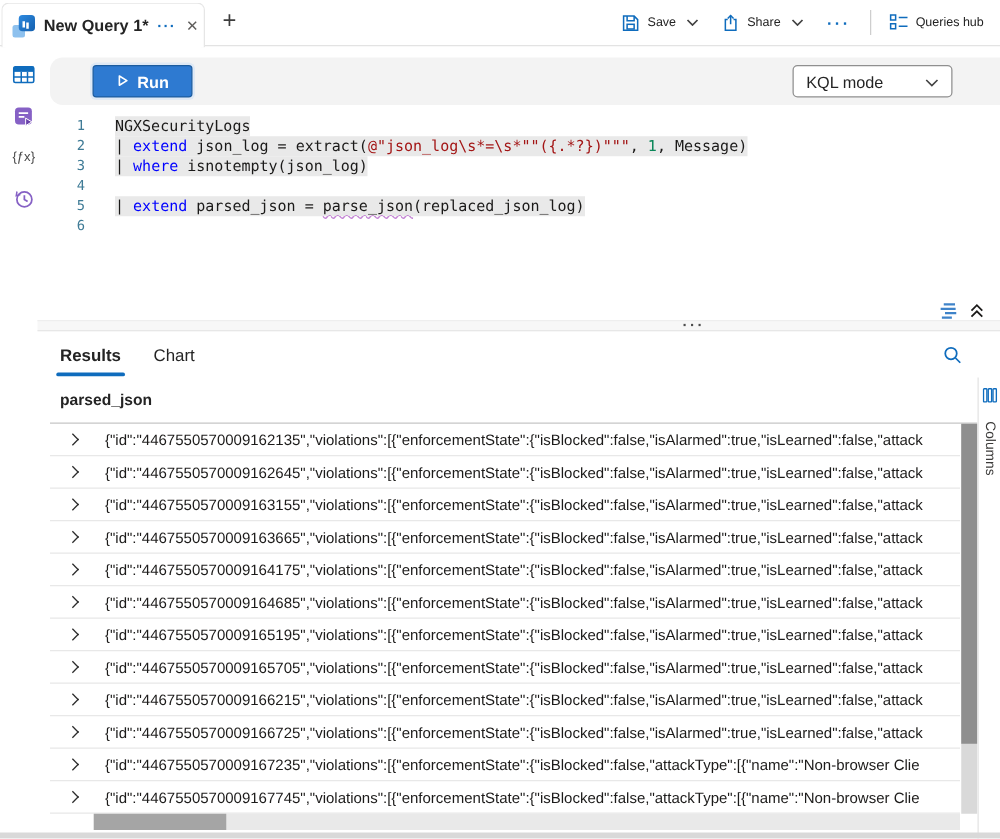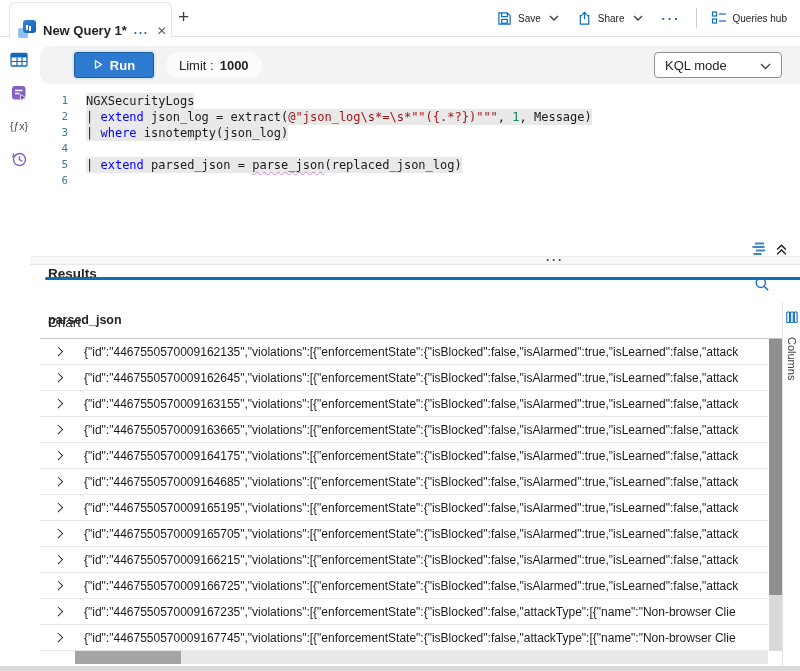--- a/index.html
+++ b/index.html
@@ -5,21 +5,21 @@
   html,body{margin:0;padding:0;background:#fff;}
   *{box-sizing:border-box;}
   .screen{position:relative;width:800px;height:671px;background:#fff;overflow:hidden;
     font-family:"Liberation Sans",sans-serif;color:#242424;}
 
   
   .topbar{position:absolute;top:0;left:0;right:0;height:37px;background:#fff;
     border-bottom:1px solid #e3e3e3;z-index:5;}
   .tab{position:absolute;left:1px;top:2px;height:36px;width:163px;background:#fff;
     border:1px solid #e6e6e6;border-bottom:none;border-radius:6px 6px 0 0;
-    display:flex;align-items:flex-end;gap:7px;padding:0 8px;z-index:6;cursor:pointer;margin-left:8px;}
+    display:flex;align-items:center;gap:7px;padding:0 8px;z-index:6;cursor:pointer;}
   .tab-title{font-size:13px;font-weight:700;white-space:nowrap;}
   .tab-more{color:#0f6cbd;font-weight:700;font-size:12px;letter-spacing:1px;line-height:10px;}
   .tab-close{color:#5f5d5b;font-size:12px;margin-left:1px;}
   .app-icon{position:relative;width:18px;height:18px;flex:none;}
   .app-icon .sq1{position:absolute;left:0;bottom:0;width:10px;height:10px;background:#8ec1ee;border-radius:2px;}
   .app-icon .sq2{position:absolute;right:0;top:0;width:13px;height:13px;border-radius:3px;
     background:linear-gradient(135deg,#2e8ae0,#1460ae);}
   .app-icon .sq2::after{content:"";position:absolute;left:3px;bottom:3px;width:2px;height:5px;background:#fff;
     box-shadow:3px 1px 0 0 #fff;}
   .newtab{position:absolute;left:178px;top:6px;font-size:19px;color:#3d3d3d;font-weight:300;cursor:pointer;}
@@ -33,52 +33,52 @@
   
   .sidebar{position:absolute;left:0;top:37px;bottom:0;width:30px;display:flex;flex-direction:column;
     align-items:center;padding-top:14px;gap:15px;padding-left:8px;}
   .side-btn{width:18px;height:18px;display:flex;align-items:center;justify-content:center;cursor:pointer;}
   .fx-text{font-size:10.5px;color:#4a4a4a;white-space:nowrap;}
 
   
   .main{position:absolute;left:30px;top:37px;right:0;bottom:0;}
 
   .toolbar{position:absolute;left:10px;right:0;top:9px;height:38px;background:#f3f3f3;
-    border-radius:10px 0 0 10px;display:flex;align-items:center;padding:0 4px 0 34px;}
+    border-radius:10px 0 0 10px;display:flex;align-items:center;padding:0 24px 0 34px;}
   .run-btn{width:80px;height:26px;background:#2e7ad1;border:1px solid #1c5c9f;border-radius:3px;
     box-shadow:0 0 0 2px #dfe9f5;color:#fff;font-size:13px;font-weight:600;
     display:flex;align-items:center;justify-content:center;gap:7px;cursor:pointer;}
   .pill{background:#fbfbfb;border-radius:13px;height:26px;display:flex;align-items:center;
     padding:0 13px;font-size:13px;gap:6px;margin-left:12px;cursor:pointer;white-space:nowrap;}
   .pill b{font-weight:700;}
   .mode-select{margin-left:auto;margin-right:14px;width:128px;height:26px;border:1px solid #8f8f8f;
     border-radius:4px;background:#fff;display:flex;align-items:center;justify-content:space-between;
     padding:0 10px;font-size:13px;cursor:pointer;}
 
   
   .editor{position:absolute;left:10px;right:0;top:56px;font-family:"DejaVu Sans Mono",monospace;font-size:12px;}
   .ed-line{display:flex;height:16px;line-height:16px;}
   .gutter{width:28px;text-align:right;color:#3f7b96;font-size:11px;flex:none;}
-  .code-text{margin-left:18px;white-space:pre;color:#1b1a19;}
+  .code-text{margin-left:24px;white-space:pre;color:#1b1a19;}
   .code-text.hl{background:#e9e9e9;}
   .seg-kw{color:#0000ff;}
   .seg-str{color:#a31515;}
   .seg-num{color:#098658;}
   .seg-err{text-decoration:underline;text-decoration-style:wavy;text-decoration-color:#c586d6;
     text-decoration-thickness:1px;text-underline-offset:2px;}
   .editor-controls{position:absolute;top:204px;right:12px;display:flex;align-items:center;gap:7px;}
 
   
   .splitter{position:absolute;top:219px;left:0;right:0;height:9px;background:#f7f7f7;
     border-top:1px solid #eee;border-bottom:1px solid #e7e7e7;cursor:row-resize;}
   .dots3{position:absolute;left:516px;top:-4px;color:#4c4c4c;font-size:12px;font-weight:700;letter-spacing:2px;}
 
   
   .results{position:absolute;top:229px;left:0;right:0;bottom:0;}
-  .rtabs{position:relative;height:36px;display:flex;padding-left:18px;gap:34px;flex-direction:column;}
+  .rtabs{position:relative;height:36px;display:flex;align-items:center;padding-left:18px;gap:26px;}
   .rtab{font-size:13.5px;position:relative;height:100%;display:flex;align-items:center;cursor:pointer;}
   .rtab.active{font-weight:700;}
   .rtab.active::after{content:"";position:absolute;left:-3px;right:-3px;bottom:1px;height:3px;
     background:#0f6cbd;border-radius:2px;}
   .search-btn{position:absolute;right:30px;top:10px;cursor:pointer;}
 
   .theader{position:absolute;top:36px;left:10px;right:18px;height:37px;display:flex;align-items:center;
     border-bottom:1px solid #c6c6c6;font-size:12.5px;font-weight:700;padding-left:8px;}
   .trows{position:absolute;top:73px;left:10px;right:32px;}
   .trow{height:26px;display:flex;align-items:center;border-bottom:1px solid #e8e8e8;overflow:hidden;cursor:pointer;}
@@ -193,24 +193,20 @@
 
     <div class="toolbar">
       <button class="run-btn" style="border:1px solid #1c5c9f;">
         <span>
           <svg width="10" height="11" viewBox="0 0 10 11" fill="none" stroke="#fff" stroke-width="1.3" stroke-linejoin="round">
               <path d="M2.5 1.8v7.4L8.5 5.5z"></path>
             </svg>
         </span>
         <span>Run</span>
       </button>
-      <div class="pill">
-        <span>Limit :</span>
-        <b>1000</b>
-      </div>
       <div class="mode-select">
         <span>KQL mode</span>
         <span>
           <svg width="11" height="7" viewBox="0 0 11 7" fill="none" stroke="#424242" stroke-width="1.3">
               <path d="M1 1l4.5 4.5L10 1"></path>
             </svg>
         </span>
       </div>
     </div>
 

